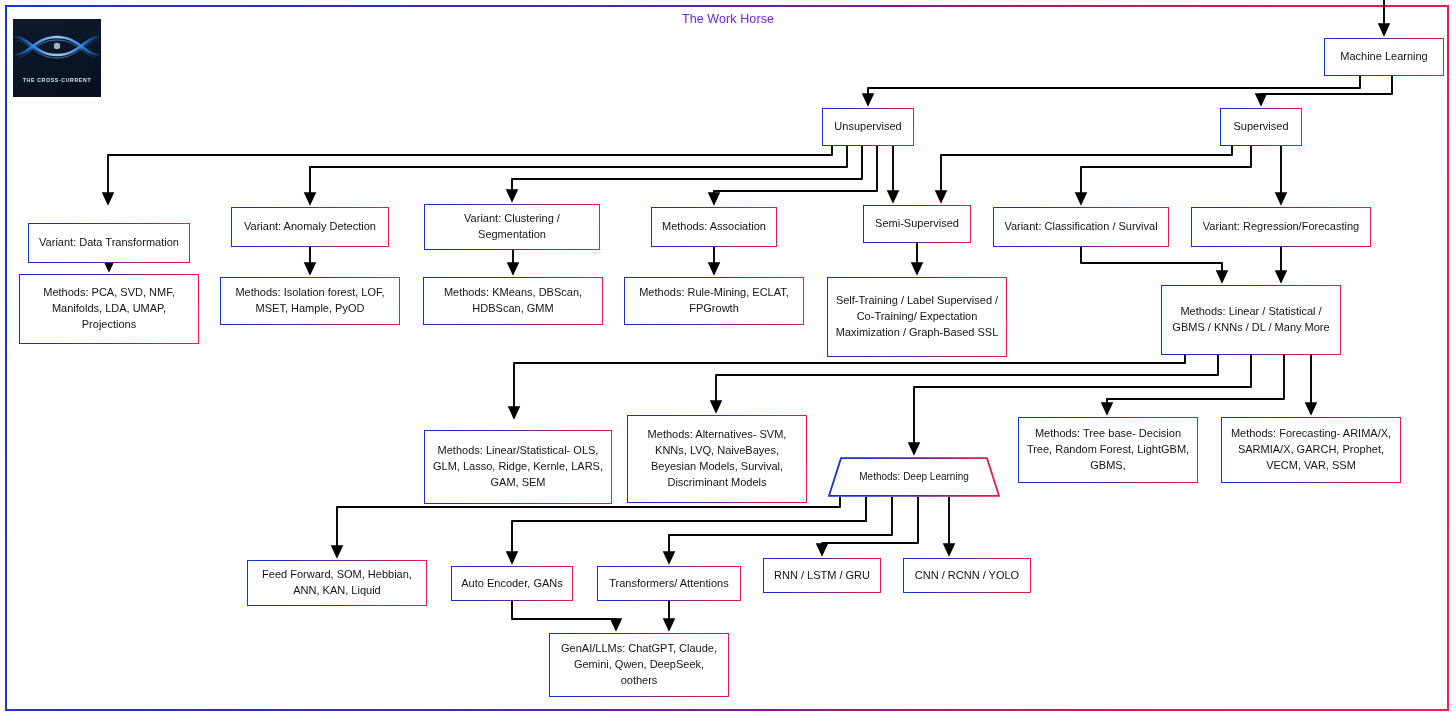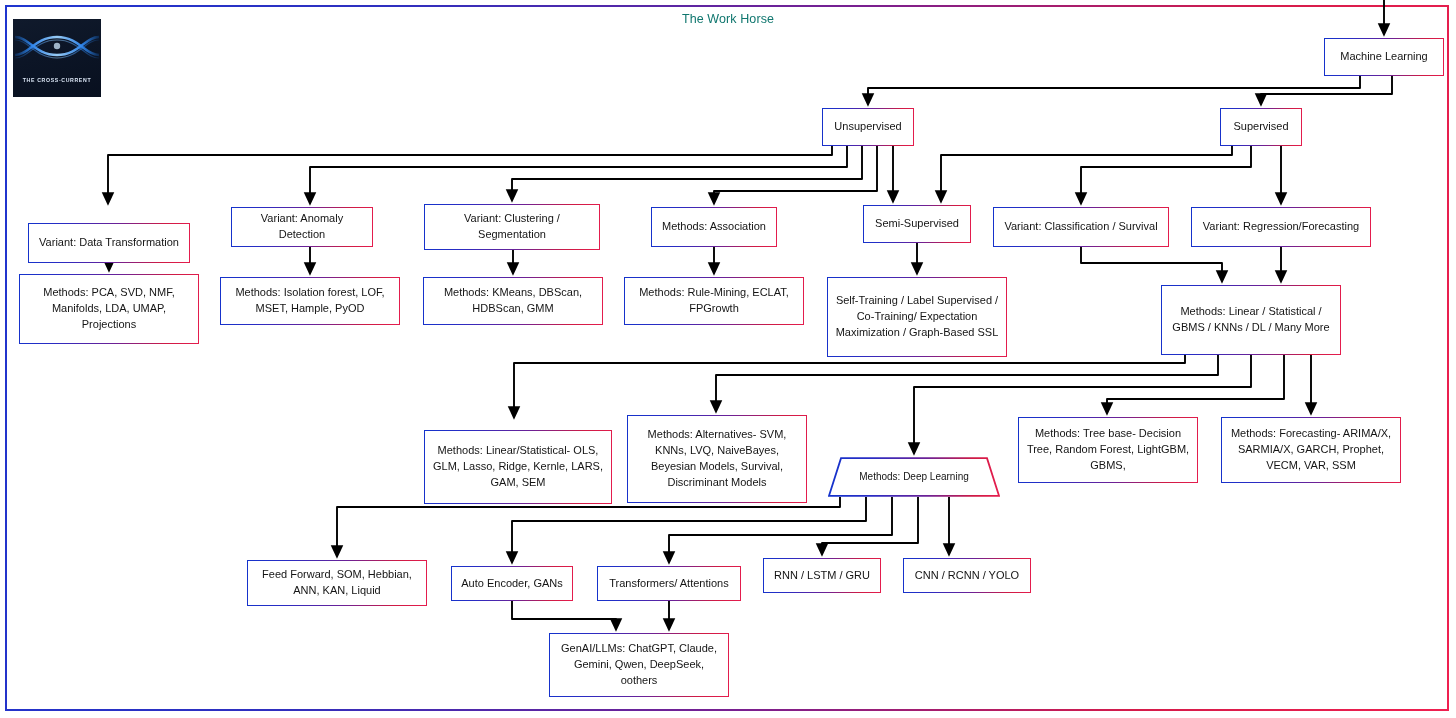--- a/index.html
+++ b/index.html
@@ -10,21 +10,21 @@
   }
   #stage{position:relative;width:1456px;height:718px;}
   #frame{
     position:absolute;left:5px;top:5px;width:1444px;height:706px;
     border:2px solid transparent;
     border-image:linear-gradient(100deg,#1f35cf 0%,#2f2fbf 25%,#7a1f8f 55%,#d51b4a 80%,#ef2050 100%) 1;
     box-sizing:border-box;pointer-events:none;
   }
   #title{
     position:absolute;left:0;top:12px;width:1456px;text-align:center;
-    font-size:12.5px;color:#0f766e;letter-spacing:.1px;
+    font-size:12.5px;color:#6d28d9;letter-spacing:.1px;
   }
   #logo{
     position:absolute;left:13px;top:19px;width:88px;height:78px;
     background:linear-gradient(165deg,#101a2c 0%,#0c1526 45%,#08101f 100%);
     overflow:hidden;
   }
   #logo .wavewrap{position:absolute;left:0;top:6px;width:88px;height:44px;}
   #logo .lbl{
     position:absolute;left:0;bottom:14px;width:88px;text-align:center;
     color:#dbe6f5;font-size:5.2px;letter-spacing:.65px;font-weight:bold;
@@ -119,21 +119,21 @@
       <path d="M512,601 L512,619 L616,619 L616,625"></path>
       <path d="M669,601 L669,625"></path>
     </g>
   </svg>
 
   <div class="node" style="left:1324px;top:38px;width:120px;height:38px;">Machine Learning</div>
   <div class="node" style="left:822px;top:108px;width:92px;height:38px;text-align:right;">Unsupervised</div>
   <div class="node" style="left:1220px;top:108px;width:82px;height:38px;border-radius:18px;">Supervised</div>
 
   <div class="node" style="left:28px;top:223px;width:162px;height:40px;">Variant: Data Transformation</div>
-  <div class="node" style="left:231px;top:207px;width:142px;height:40px;">Variant: Anomaly Detection</div>
+  <div class="node" style="left:231px;top:207px;width:158px;height:40px;">Variant: Anomaly Detection</div>
   <div class="node" style="left:424px;top:204px;width:176px;height:46px;">Variant: Clustering / Segmentation</div>
   <div class="node" style="left:651px;top:207px;width:126px;height:40px;">Methods: Association</div>
   <div class="node" style="left:863px;top:205px;width:108px;height:38px;">Semi-Supervised</div>
   <div class="node" style="left:993px;top:207px;width:176px;height:40px;">Variant: Classification / Survival</div>
   <div class="node" style="left:1191px;top:207px;width:180px;height:40px;">Variant: Regression/Forecasting</div>
 
   <div class="node" style="left:19px;top:274px;width:180px;height:70px;">Methods: PCA, SVD, NMF, Manifolds, LDA, UMAP, Projections</div>
   <div class="node" style="left:220px;top:277px;width:180px;height:48px;">Methods: Isolation forest, LOF, MSET, Hample, PyOD</div>
   <div class="node" style="left:423px;top:277px;width:180px;height:48px;">Methods: KMeans, DBScan, HDBScan, GMM</div>
   <div class="node" style="left:624px;top:277px;width:180px;height:48px;">Methods: Rule-Mining, ECLAT, FPGrowth</div>

